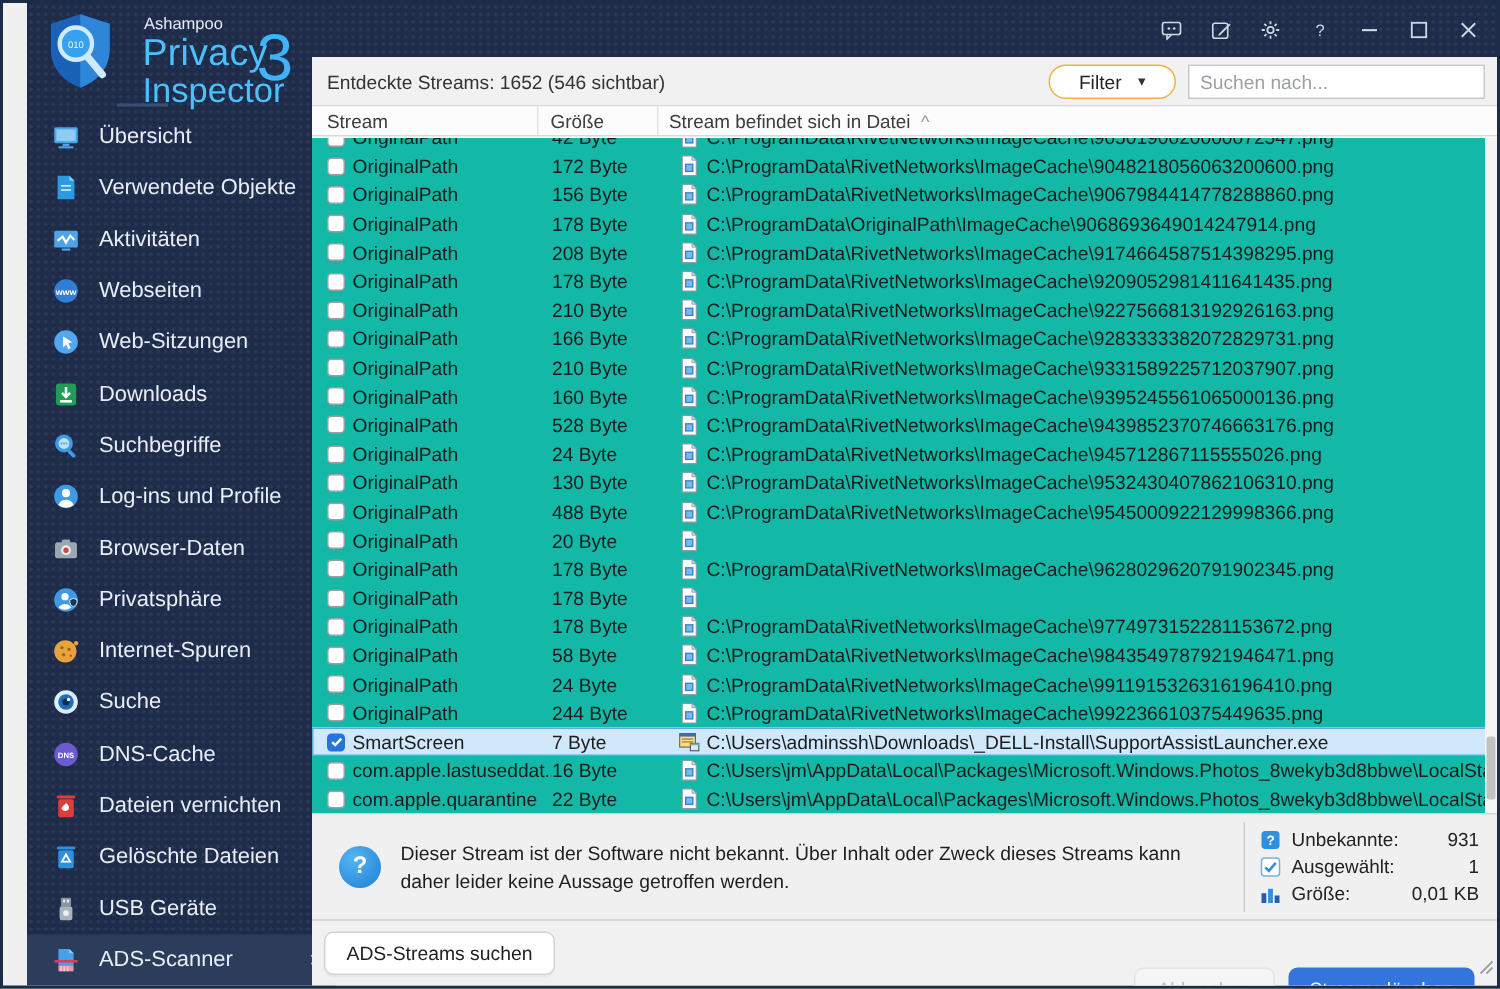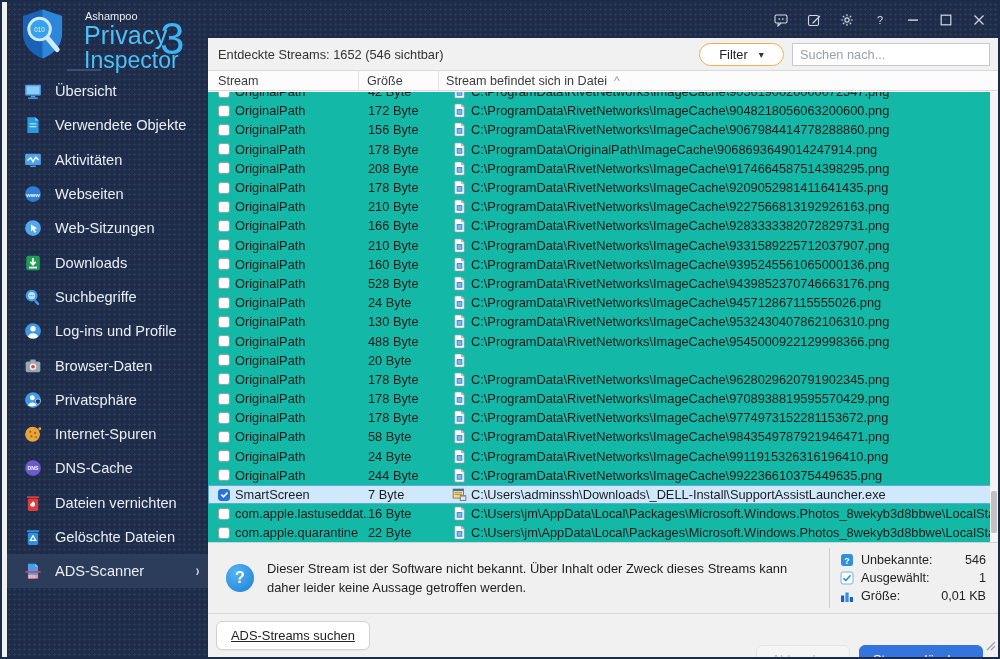--- a/index.html
+++ b/index.html
@@ -1,19 +1,19 @@
 <!DOCTYPE html>
 <html><head>
 <meta charset="utf-8">
 <style>
   html,body{margin:0;padding:0;background:#444;font-family:"Liberation Sans","DejaVu Sans",sans-serif;}
   *{box-sizing:border-box;}
   .window{position:relative;width:1000px;height:659px;border:2px solid #1c2b48;background:#f0f0f0;overflow:hidden;}
   
-  .sidebar{position:absolute;left:5px;top:0;bottom:0;width:206px;background-color:#1e2c4a;
+  .sidebar{position:absolute;left:16px;top:0;bottom:0;width:206px;background-color:#1e2c4a;
     background-image:radial-gradient(rgba(140,170,220,.10) 1px,transparent 1.2px);background-size:5px 5px;}
   .logo{position:relative;height:71px;}
   .logo:after{content:"";position:absolute;left:60px;bottom:2px;width:34px;height:2px;background:#3a4f78;}
   .logo-shield{position:absolute;left:12px;top:6px;}
   .logo-brand{position:absolute;left:78px;top:8px;font-size:11px;color:#e6ecf6;}
   .logo-line1{position:absolute;left:77px;top:19px;font-size:25px;color:#4cc0fa;letter-spacing:.2px;}
   .logo-line2{position:absolute;left:77px;top:45px;font-size:23px;color:#4cc0fa;}
   .logo-ver{position:absolute;left:153px;top:12px;font-size:44px;color:#3db4f8;}
   .nav{position:absolute;top:72px;left:0;right:0;}
   .nav-item{height:34.3px;display:flex;align-items:center;padding-left:17px;gap:13px;color:#e9eef6;font-size:14.6px;cursor:default;}
@@ -64,21 +64,21 @@
   .info-text{margin-left:13px;font-size:12.9px;color:#1e1e1e;line-height:1.5;width:550px;}
   .vdiv{width:1px;align-self:stretch;background:#c9ced4;margin:5px 0 5px 12px;}
   .stats{flex:1;padding:5px 12px 5px 10px;display:flex;flex-direction:column;justify-content:center;gap:4px;}
   .stat{display:flex;align-items:center;gap:7px;font-size:12.6px;color:#222;}
   .stat-icon{width:14px;height:14px;display:flex;}
   .stat-icon svg{width:14px;height:14px;}
   .stat .val{margin-left:auto;}
   
   .footer{position:absolute;top:611px;bottom:0;left:0;right:0;background:#f1f1f1;border-top:1px solid #d9d9d9;display:flex;align-items:center;}
   .btn{font-size:12.9px;font-family:inherit;border-radius:6px;cursor:pointer;}
-  .scan-btn{margin-left:8px;background:#fff;border:1px solid #d2d2d2;padding:6px 14px;color:#222;box-shadow:0 1px 1px rgba(0,0,0,.04);text-decoration:underline;}
+  .scan-btn{margin-left:8px;background:#fff;border:1px solid #d2d2d2;padding:6px 14px;color:#222;box-shadow:0 1px 1px rgba(0,0,0,.04);}
   .footer-right{margin-left:auto;display:flex;align-items:center;margin-top:48px;}
   .cancel-btn{background:#f5f5f5;border:1px solid #e3e3e3;color:#b7bcc2;padding:6px 15px;margin-right:9px;cursor:default;}
   .delete-btn{background:#3374dd;border:1px solid #3374dd;color:#fff;padding:6px 13px;margin-right:15px;}
   .grip{position:absolute;right:2px;bottom:2px;}
 </style>
 </head>
 <body>
 
 <div class="window">
   <aside class="sidebar">
@@ -212,20 +212,31 @@
               <circle cx="9.8" cy="7" r="1" fill="#a3641c"></circle>
               <circle cx="6.6" cy="10.2" r="1" fill="#a3641c"></circle>
               <circle cx="10.8" cy="10.8" r=".8" fill="#a3641c"></circle>
             </svg>
           </span>
           <span>Internet-Spuren</span>
         </div>
         <div class="nav-item">
           <span class="nav-icon">
             <svg viewBox="0 0 16 16">
+              <circle cx="8" cy="8" r="7" fill="#dceefb"></circle>
+              <circle cx="8" cy="8" r="4.6" fill="#1f6fb8"></circle>
+              <circle cx="8" cy="8" r="2.1" fill="#0c2d52"></circle>
+              <circle cx="9.5" cy="6.5" r="1" fill="#fff"></circle>
+            </svg>
+          </span>
+          <span>Suche</span>
+        </div>
+        <div class="nav-item">
+          <span class="nav-icon">
+            <svg viewBox="0 0 16 16">
               <circle cx="8" cy="8" r="7" fill="#6a5ccd"></circle>
               <text x="8" y="10.1" font-size="4.6" fill="#fff" text-anchor="middle" font-weight="bold" font-family="sans-serif">DNS</text>
             </svg>
           </span>
           <span>DNS-Cache</span>
         </div>
         <div class="nav-item">
           <span class="nav-icon">
             <svg viewBox="0 0 16 16">
               <rect x="2.5" y="2" width="11" height="1.8" rx=".9" fill="#e03c3c"></rect>
@@ -237,20 +248,32 @@
         </div>
         <div class="nav-item">
           <span class="nav-icon">
             <svg viewBox="0 0 16 16">
               <rect x="2.5" y="2" width="11" height="1.8" rx=".9" fill="#2f8fe0"></rect>
               <rect x="3.4" y="4.3" width="9.2" height="10.7" rx="1.2" fill="#2f8fe0"></rect>
               <path d="M8 6.8l2.4 4.2H5.6z" fill="none" stroke="#fff" stroke-width="1.1"></path>
             </svg>
           </span>
           <span>Gelöschte Dateien</span>
+        </div>
+        <div class="nav-item">
+          <span class="nav-icon">
+            <svg viewBox="0 0 16 16">
+              <rect x="5" y="1.3" width="6" height="5" rx=".5" fill="#8a949e"></rect>
+              <rect x="6.2" y="2.4" width="1.3" height="1.7" fill="#e8eef4"></rect>
+              <rect x="8.5" y="2.4" width="1.3" height="1.7" fill="#e8eef4"></rect>
+              <rect x="4.2" y="6.3" width="7.6" height="8.4" rx="1.5" fill="#aab4be"></rect>
+              <circle cx="8" cy="10.5" r="1.7" fill="#e8eef4"></circle>
+            </svg>
+          </span>
+          <span>USB Geräte</span>
         </div>
         <div class="nav-item selected">
           <span class="nav-icon">
             <svg viewBox="0 0 16 16">
               <path d="M3.5 1.5h6.5l2.5 2.5v7.5H3.5z" fill="#4aa0e8"></path>
               <path d="M10 1.5L12.5 4H10z" fill="#8fd0f7"></path>
               <rect x="3.5" y="11.5" width="9" height="3.2" fill="#ef93aa"></rect>
               <rect x="4.5" y="11.5" width="1" height="3.2" fill="#f7c2d0"></rect>
               <rect x="6.5" y="11.5" width="1" height="3.2" fill="#f7c2d0"></rect>
               <rect x="8.5" y="11.5" width="1" height="3.2" fill="#f7c2d0"></rect>
@@ -590,21 +613,20 @@
           </div>
           <div class="cell-size">178 Byte</div>
           <span class="cell-icon">
             <svg viewBox="0 0 16 16">
               <path d="M3 1h7l3 3v11H3z" fill="#fff" stroke="#8a9aaa" stroke-width=".8"></path>
               <path d="M10 1v3h3z" fill="#dce8f2" stroke="#8a9aaa" stroke-width=".7"></path>
               <rect x="5" y="6.5" width="6" height="6" fill="#2b7fd4"></rect>
               <rect x="5.9" y="7.4" width="4.2" height="4.2" fill="#79b9ee"></rect>
             </svg>
           </span>
-          <div class="cell-path">C:\ProgramData\RivetNetworks\ImageCache\9708938819595570429.png</div>
         </div>
         <div class="row">
           <div class="cell-stream">
             <span class="cb"></span>
             <span class="txt">OriginalPath</span>
           </div>
           <div class="cell-size">178 Byte</div>
           <span class="cell-icon">
             <svg viewBox="0 0 16 16">
               <path d="M3 1h7l3 3v11H3z" fill="#fff" stroke="#8a9aaa" stroke-width=".8"></path>
@@ -728,21 +750,21 @@
       <div class="vdiv"></div>
       <div class="stats">
           <div class="stat">
             <span class="stat-icon">
               <svg viewBox="0 0 14 14">
                 <rect x="1" y="1" width="12" height="12" rx="2.5" fill="#2f8fe0"></rect>
                 <text x="7" y="10.6" font-size="9" fill="#fff" text-anchor="middle" font-weight="bold" font-family="sans-serif">?</text>
               </svg>
             </span>
             <span>Unbekannte:</span>
-            <span class="val">546</span>
+            <span class="val">931</span>
           </div>
           <div class="stat">
             <span class="stat-icon">
               <svg viewBox="0 0 14 14">
                 <rect x="1" y="1" width="12" height="12" rx="2" fill="#fff" stroke="#7ab0dd"></rect>
                 <path d="M3.5 7.2l2.4 2.4L10.5 4.2" stroke="#2f8fe0" stroke-width="1.7" fill="none"></path>
               </svg>
             </span>
             <span>Ausgewählt:</span>
             <span class="val">1</span>

